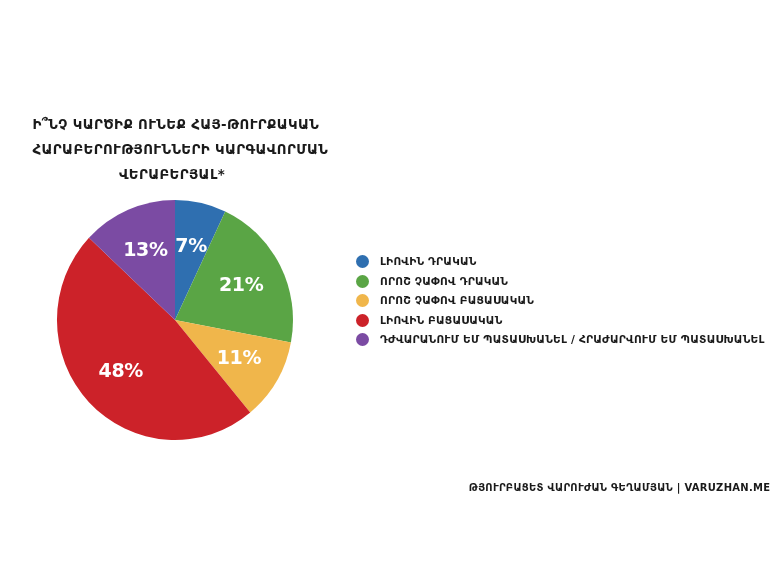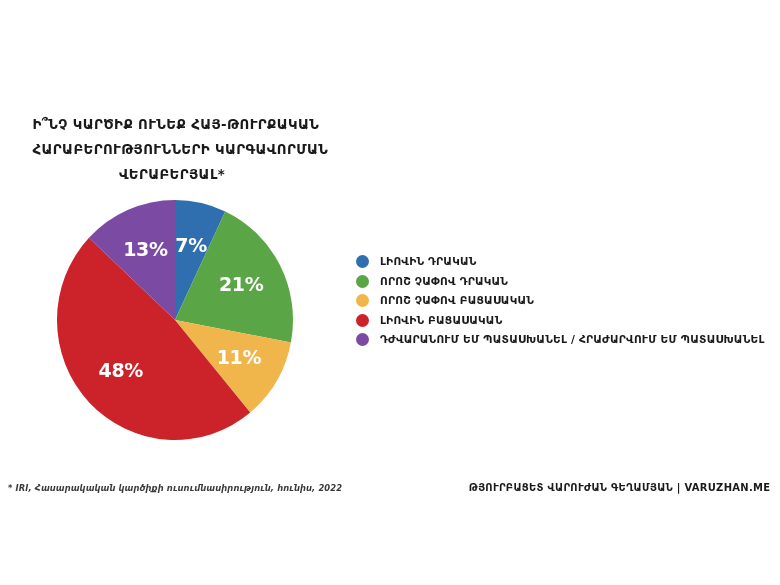--- a/index.html
+++ b/index.html
@@ -116,16 +116,15 @@
       <div class="legend-row">
         <span class="legend-dot" style="background: rgb(204, 34, 41);"></span>
         <span class="legend-label">ԼԻՈՎԻՆ ԲԱՑԱՍԱԿԱՆ</span>
       </div>
       <div class="legend-row">
         <span class="legend-dot" style="background: rgb(123, 75, 163);"></span>
         <span class="legend-label">ԴԺՎԱՐԱՆՈՒՄ ԵՄ ՊԱՏԱՍԽԱՆԵԼ / ՀՐԱԺԱՐՎՈՒՄ ԵՄ ՊԱՏԱՍԽԱՆԵԼ</span>
       </div>
     </div>
 
-  <div class="footnote">* IRI, Հասարակական կարծիքի ուսումնասիրություն, հունիս, 2022</div>
   <div class="credit">ԹՅՈՒՐԲԱՑԵՏ ՎԱՐՈՒԺԱՆ ԳԵՂԱՄՅԱՆ | VARUZHAN.ME</div>
 
 </div>
 
 </body></html>

